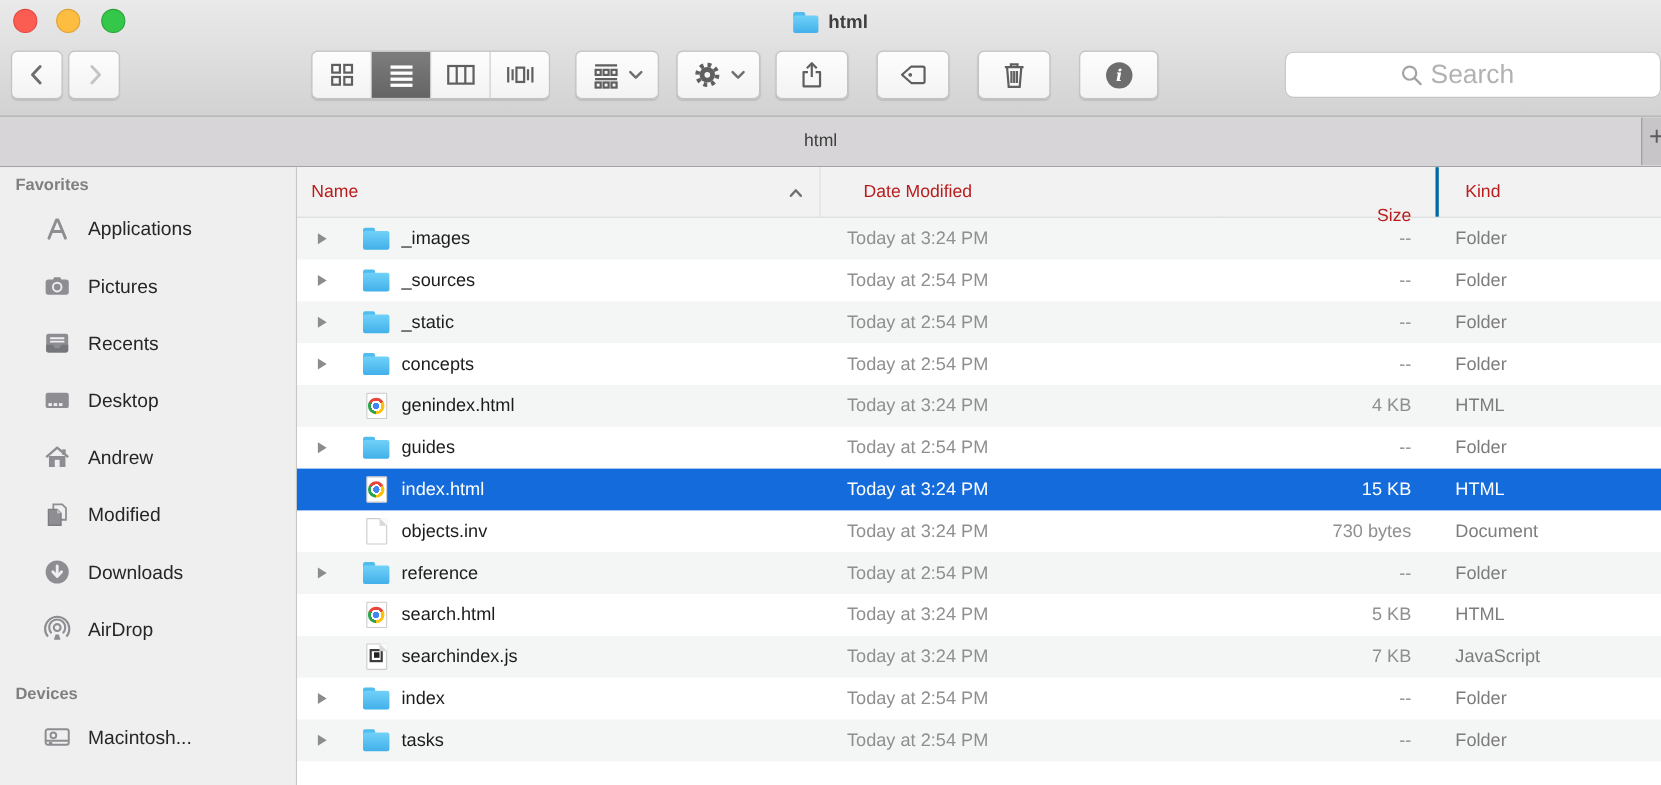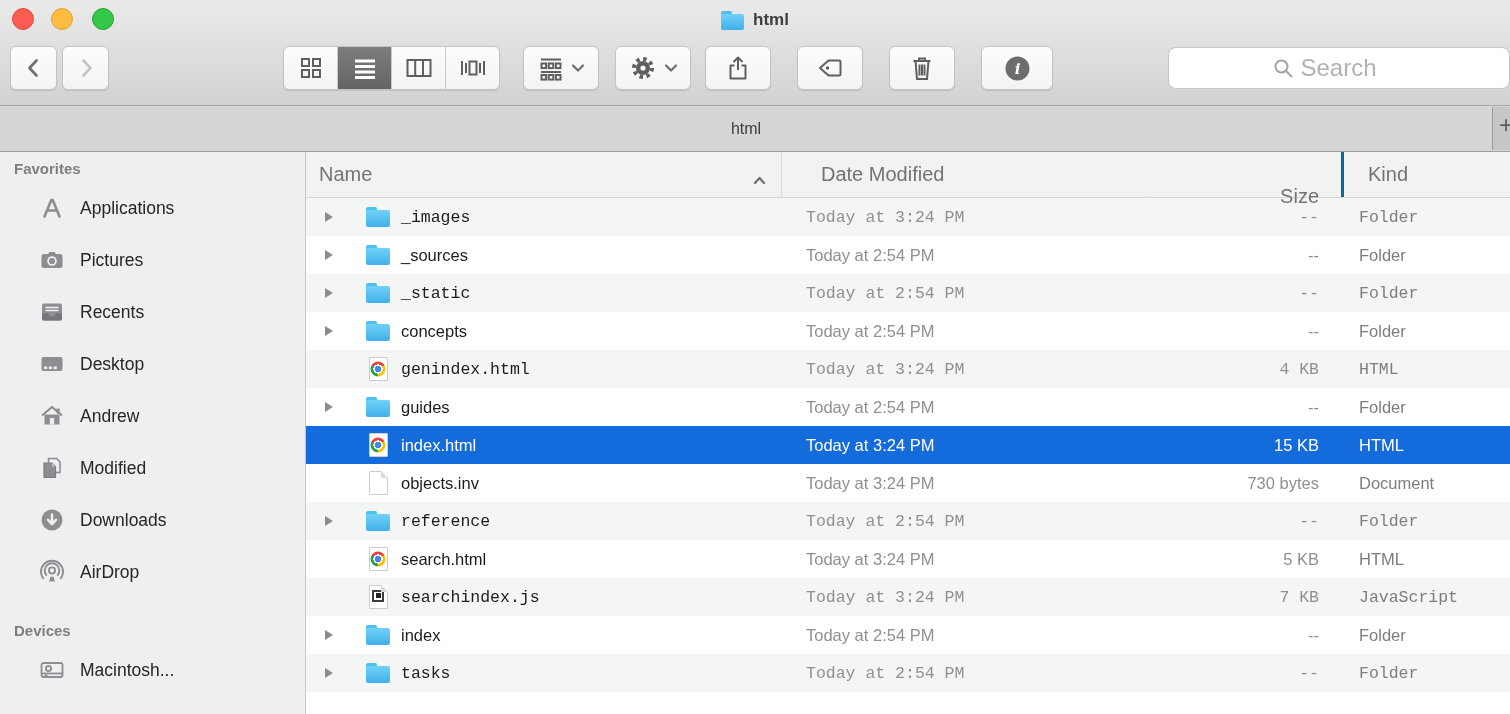--- a/index.html
+++ b/index.html
@@ -45,38 +45,38 @@
     background:#d7d5d7; border-top:1px solid #a7a7a7; border-bottom:1px solid #9e9e9e; }
   .tab-active { position:absolute; left:0; top:1px; bottom:1px; right:18px;
     display:flex; align-items:center; justify-content:center; }
   .tab-active span { font-size:16px; color:#3e3e3e; }
   .newtab { position:absolute; right:0; top:1px; bottom:1px; width:18px; background:#c7c5c7;
     border-left:1px solid #9b9b9b; overflow:hidden; }
   .newtab span { position:absolute; left:6px; top:4px; font-size:24px; font-weight:400; color:#5c5c5c; }
 
   
   .main { position:absolute; top:152px; left:0; width:1510px; height:562px; display:flex; }
-  .sidebar { width:306px; background:#efefef; border-right:1px solid #c6c6c6; overflow:hidden; }
+  .sidebar { width:270px; background:#efefef; border-right:1px solid #c6c6c6; overflow:hidden; }
   .sb-heading { height:30px; line-height:34px; padding-left:14px; font-size:15px; font-weight:700; color:#7f7f82; }
   .sb-item { height:52px; display:flex; align-items:center; padding-left:38px; }
   .sb-icon { width:28px; height:26px; display:flex; align-items:center; justify-content:center; flex:0 0 auto; }
   .sb-label { margin-left:14px; font-size:17.5px; color:#262626; white-space:nowrap; }
   .sb-gap { height:16px; }
 
   .content { flex:1; background:#fff; }
   .list-header { height:46px; background:#f2f2f3; border-bottom:1px solid #d7d7d7; display:flex; }
-  .hcell { display:flex; align-items:center; font-size:20px; color:#737373; position:relative; }
+  .hcell { display:flex; align-items:center; font-size:16px; color:#b91c1c; position:relative; }
   .hc-0 { width:475px; padding-left:13px; }
   .hc-1 { width:365px; padding-left:39px; border-left:1px solid #dcdcdc; }
   .hc-2 { width:195px; justify-content:flex-end; padding-right:22px; border-left:1px solid #dcdcdc;margin-top:44px; }
   .hc-3 { flex:1; padding-left:24px; border-left:3px solid #0369a1; }
   .sort-ind { position:absolute; right:14px; top:16px; }
 
   .row { height:38px; display:flex; align-items:center; font-size:16.5px; color:#1c1c1c; }
-  .row.alt { background:#f4f5f5;font-family:Liberation Mono, monospace; }
+  .row.alt { background:#f4f5f5; }
   .row.selected { background:#146bdb; color:#fff; }
   .rc-name { width:475px; display:flex; align-items:center; padding-left:19px; }
   .twisty { width:10px; height:12px; position:relative; flex:0 0 auto; }
   .twisty.show::after { content:''; position:absolute; left:0; top:1px; border-top:5px solid transparent;
     border-bottom:5px solid transparent; border-left:8px solid #8c8c8c; }
   .ficon { margin-left:31px; width:24px; height:24px; display:flex; align-items:center; justify-content:center; flex:0 0 auto; }
   .fname { margin-left:11px; white-space:nowrap; }
   .rc-date { width:365px; padding-left:25px; color:#8f8f8f; }
   .rc-size { width:195px; text-align:right; padding-right:22px; color:#8f8f8f; }
   .rc-kind { flex:1; padding-left:18px; color:#7d7d7d; }

